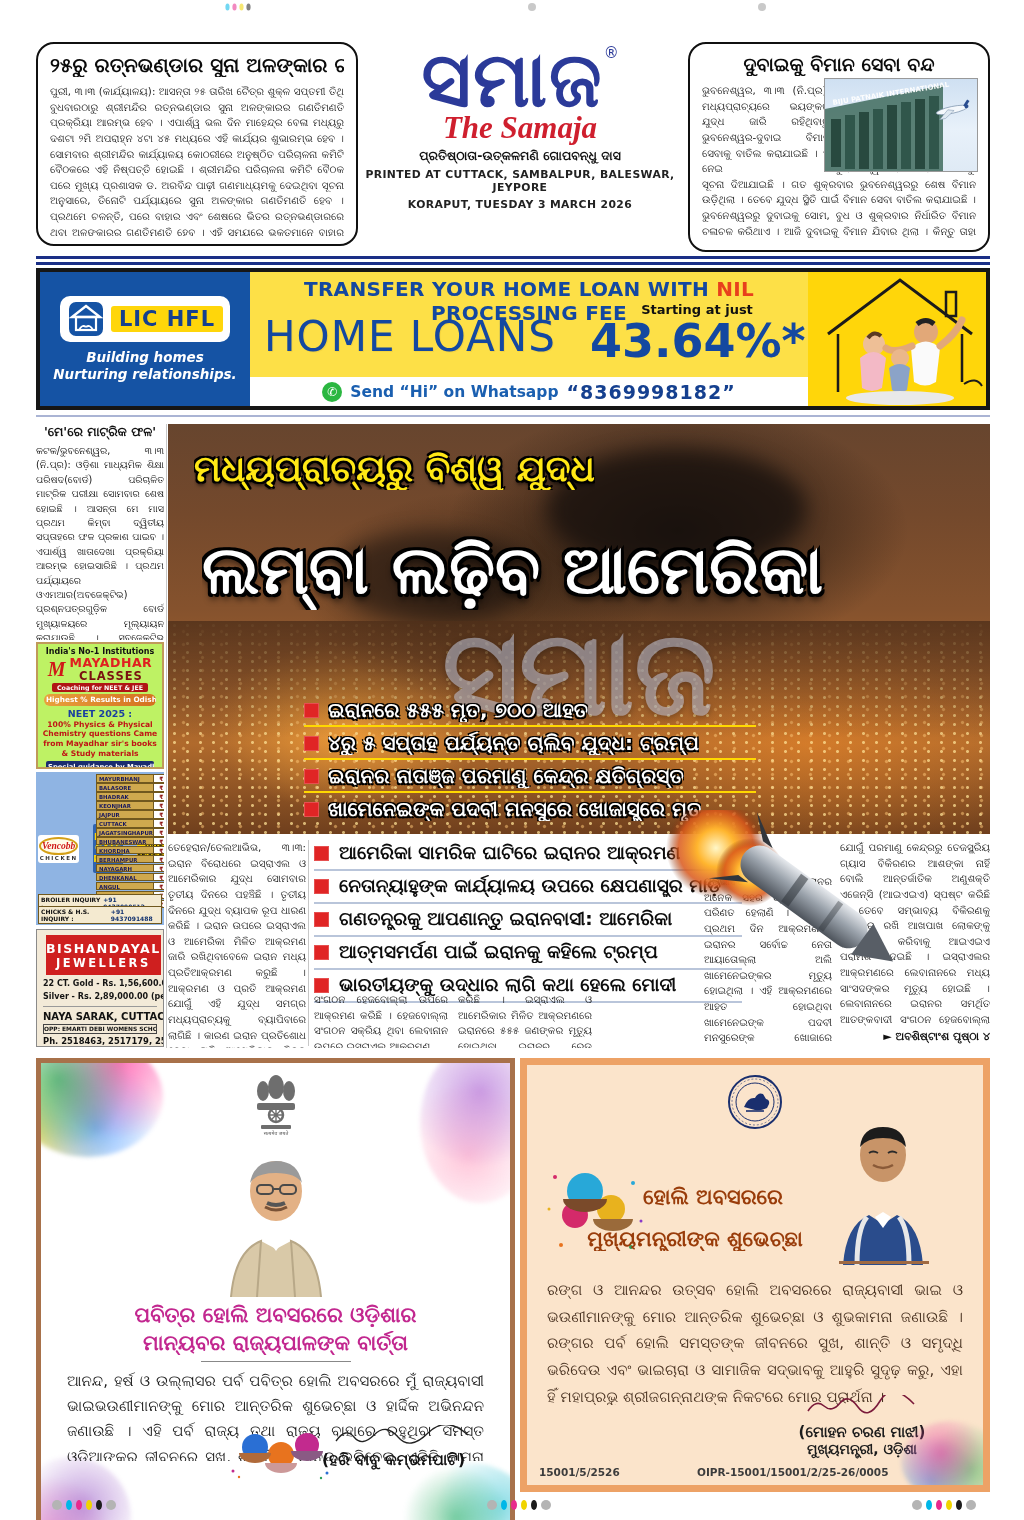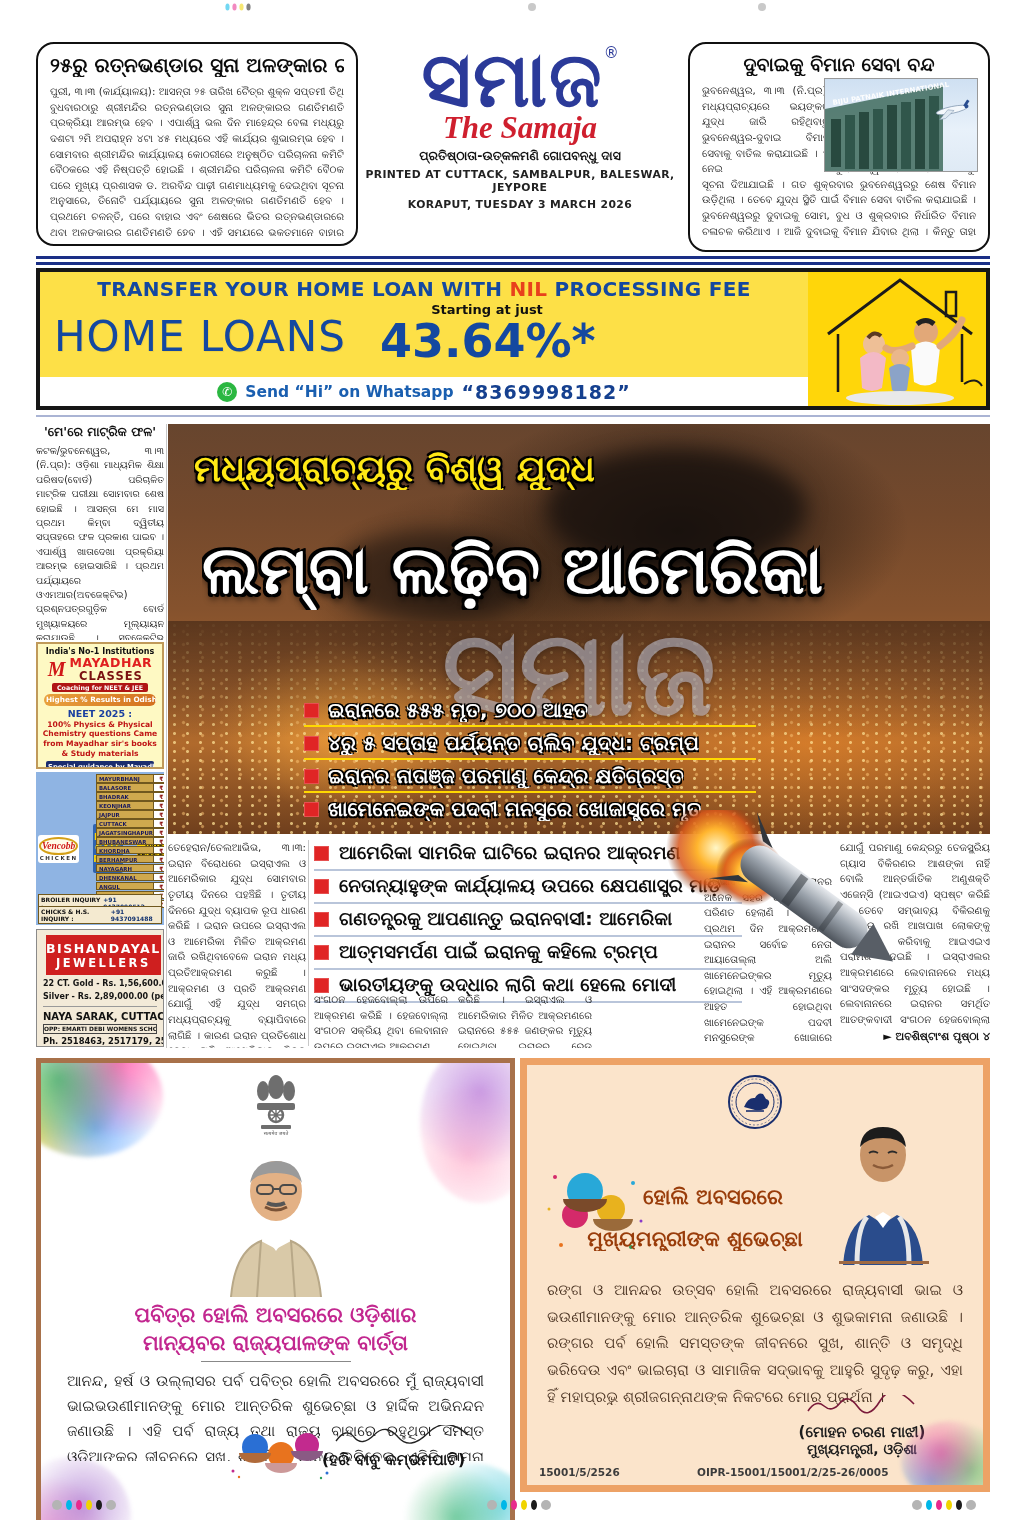--- a/index.html
+++ b/index.html
@@ -76,21 +76,21 @@
   
   .subheads .sh{display:flex;align-items:center;gap:10px;padding:4px 0 5px;border-bottom:2px solid #b9c5da;}
   .subheads .sh span.t{font-size:18.5px;font-weight:bold;color:#0c0c0c;white-space:nowrap;overflow:hidden;}
 
   .vrule{background:#c7c7c7;width:1px;}
 
   
   .side-h{font-size:12.5px;font-weight:bold;text-align:center;white-space:nowrap;overflow:hidden;margin-bottom:4px;}
   .sidebody{font-size:9.6px;line-height:1.5;}
 
-  .maya{border:2px solid #c09a5a;background:#fef9c3;box-sizing:border-box;text-align:center;padding:3px 4px;overflow:hidden;}
+  .maya{border:2px solid #c09a5a;background:#bef264;box-sizing:border-box;text-align:center;padding:3px 4px;overflow:hidden;}
   .maya .l1{font-size:8px;font-weight:bold;color:#111;}
   .maya .brandrow{display:flex;align-items:center;justify-content:center;gap:4px;margin-top:1px;}
   .maya .bigm{font-family:"Liberation Serif",serif;font-style:italic;font-weight:bold;font-size:20px;color:#d01818;}
   .maya .b1{font-size:12.5px;font-weight:bold;color:#e02020;letter-spacing:.5px;line-height:1;}
   .maya .b2{font-size:11.5px;font-weight:bold;color:#7a1010;letter-spacing:1px;line-height:1.05;}
   .maya .coach{background:#b01515;color:#fff;font-size:6.3px;font-weight:bold;border-radius:2px;padding:1px 2px;margin:1px 10px;}
   .maya .orange{background:linear-gradient(90deg,#e8a13c,#d4701f);color:#fff;font-size:7.3px;font-weight:bold;border-radius:6px;padding:1.5px 2px;margin:2px 2px;}
   .maya .neet{color:#1a3fa0;font-weight:bold;font-size:9.5px;margin-top:1px;}
   .maya .body{color:#c01616;font-weight:bold;font-size:7.6px;line-height:1.3;margin-top:1px;}
   .maya .strip{background:#1a2c6e;color:#fff;font-size:6.8px;font-weight:bold;padding:1.5px 2px;border-radius:2px;margin:2px 4px;}
@@ -206,20 +206,35 @@
         </svg>
       </span>
       <span style="display:inline-block;width:128px;">ଭୁବନେଶ୍ୱର, ୩।୩ (ନି.ପ୍ର): ମଧ୍ୟପ୍ରାଚ୍ୟରେ ଭୟଙ୍କର ଯୁଦ୍ଧ ଜାରି ରହିଥିବାରୁ ଭୁବନେଶ୍ୱର-ଦୁବାଇ ବିମାନ ସେବାକୁ ବାତିଲ କରାଯାଇଛି । ଏ ନେଇ</span>
       <span>ଭୁବନେଶ୍ୱର ବିମାନ ବନ୍ଦର ପକ୍ଷରୁ ସୂଚନା ଦିଆଯାଇଛି । ଗତ ଶୁକ୍ରବାର ଭୁବନେଶ୍ୱରରୁ ଶେଷ ବିମାନ ଉଡ଼ିଥିଲା । ତେବେ ଯୁଦ୍ଧ ସ୍ଥିତି ପାଇଁ ବିମାନ ସେବା ବାତିଲ କରାଯାଇଛି । ଭୁବନେଶ୍ୱରରୁ ଦୁବାଇକୁ ସୋମ, ବୁଧ ଓ ଶୁକ୍ରବାର ନିର୍ଧାରିତ ବିମାନ ଚଳାଚଳ କରିଥାଏ । ଆଜି ଦୁବାଇକୁ ବିମାନ ଯିବାର ଥିଲା । କିନ୍ତୁ ତାହା ବାତିଲ କରିଦିଆଯାଇଛି ।</span>
     </div>
   </div>
 
   <div class="abs rule-double" style="left:36px;top:256px;width:954px;"></div>
 
   <div class="abs banner" style="left:36px;top:268px;width:954px;height:142px;">
+    <div class="banner-left">
+      <div class="lic-chip">
+        <svg width="38" height="38" viewBox="0 0 38 38">
+          <rect x="1" y="1" width="36" height="36" rx="8" fill="#1553a4" stroke="#ffffff" stroke-width="2"></rect>
+          <polygon points="19,6 33,17 5,17" fill="none" stroke="#ffffff" stroke-width="2.4"></polygon>
+          <rect x="9" y="17" width="20" height="13" fill="none" stroke="#ffffff" stroke-width="2.2"></rect>
+          <path d="M12 30 q3 -6 7 -3 M26 30 q-3 -6 -7 -3" stroke="#ffffff" stroke-width="1.8" fill="none"></path>
+        </svg>
+        <span class="lic-text">LIC HFL</span>
+      </div>
+      <div class="lic-slogan">
+        <div>Building homes</div>
+        <div>Nurturing relationships.</div>
+      </div>
+    </div>
     <div class="banner-main">
       <div class="bm-head">
         <span>TRANSFER YOUR HOME LOAN WITH </span><span class="bm-nil">NIL</span><span> PROCESSING FEE</span>
       </div>
       <div class="bm-product">HOME LOANS</div>
       <div class="bm-start">Starting at just</div>
       <div class="bm-rate">43.64%*</div>
       <div class="bm-strip">
         <span class="wa-icon">✆</span>
         <span class="wa-label">Send “Hi” on Whatsapp</span>

